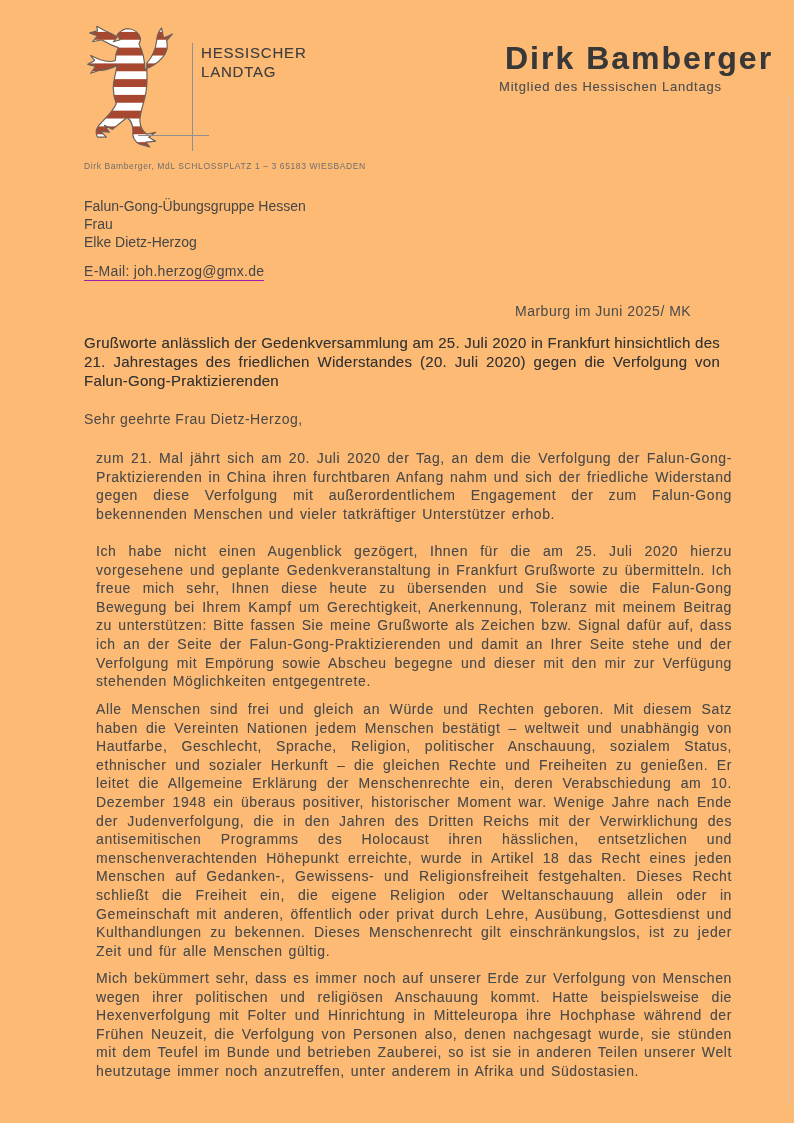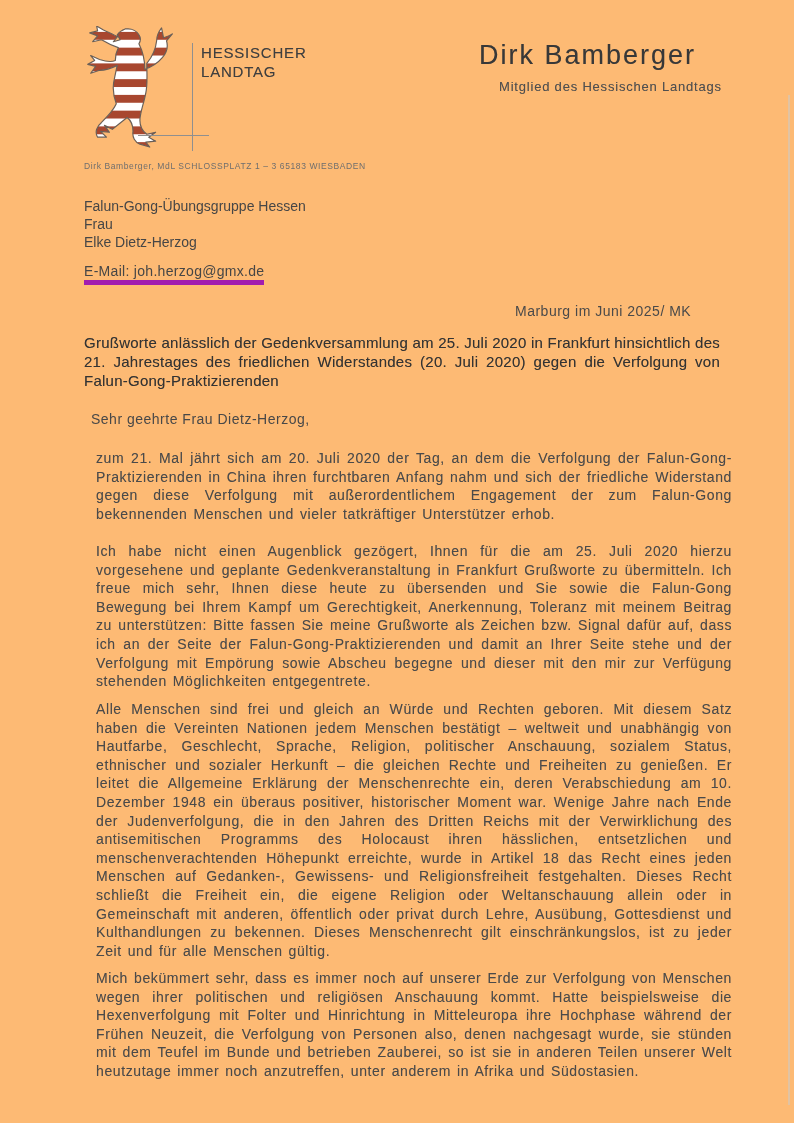--- a/index.html
+++ b/index.html
@@ -16,48 +16,48 @@
   
   .crest{position:absolute;left:84px;top:26px;width:100px;height:124px;}
   .crest-vline{position:absolute;left:192px;top:43px;width:1px;height:108px;background:#8f8f8f;}
   .crest-hline{position:absolute;left:138px;top:135px;width:71px;height:1px;background:#8f8f8f;}
   .org{
     position:absolute;left:201px;top:43px;
     font-size:15px;line-height:19px;letter-spacing:0.8px;
     color:#3f3f3f;text-shadow:0 0 0.5px rgba(70,70,70,.45);
   }
   .sender-name{
-    position:absolute;left:479px;top:40px;
-    font-size:27px;font-weight:400;letter-spacing:2px;
+    position:absolute;left:505px;top:40px;
+    font-size:32px;font-weight:700;letter-spacing:2px;
     color:#383838;text-shadow:0 0 0.6px rgba(70,70,70,.4);
   }
   .sender-role{
     position:absolute;left:499px;top:79px;
     font-size:13px;letter-spacing:0.8px;color:#4f4f4f;
     text-shadow:0 0 0.5px rgba(80,80,80,.4);
   }
   .return-address{
     position:absolute;left:84px;top:161px;
     font-size:8.5px;letter-spacing:0.6px;color:#6e6e6e;
   }
   
   .recipient{position:absolute;left:84px;top:197px;font-size:14px;line-height:18px;color:#464646;}
   .email{
     position:absolute;left:84px;top:263px;font-size:14px;color:#464646;
-    border-bottom:5px solid #a21caf;padding-bottom:1px;letter-spacing:0.3px;
+    border-bottom:1px solid #a21caf;padding-bottom:1px;letter-spacing:0.3px;
   }
   .dateline{position:absolute;left:515px;top:303px;font-size:14px;letter-spacing:0.5px;color:#4a4a4a;}
   
   .subject{
     position:absolute;left:84px;top:334px;width:636px;
     font-size:15px;font-weight:400;line-height:18.8px;
     letter-spacing:0.25px;text-align:justify;color:#333;
     text-shadow:0 0 0.4px rgba(50,50,50,.4);
   }
-  .salutation{position:absolute;left:91px;top:411px;font-size:14px;letter-spacing:0.5px;}
+  .salutation{position:absolute;left:84px;top:411px;font-size:14px;letter-spacing:0.5px;}
   .para{
     position:absolute;left:84px;width:636px;margin:12px;
     font-size:14px;line-height:18.6px;
     letter-spacing:0.6px;word-spacing:1.5px;
     text-align:justify;color:#4a4a4a;
     text-shadow:0 0 0.5px rgba(80,80,80,.35);
   }
   .p1{top:437px;} .p2{top:530px;} .p3{top:688px;} .p4{top:957px;}
   
   .scan-line{position:absolute;left:788px;top:95px;width:2px;height:1010px;background:#cbcbcb;opacity:.55;}

